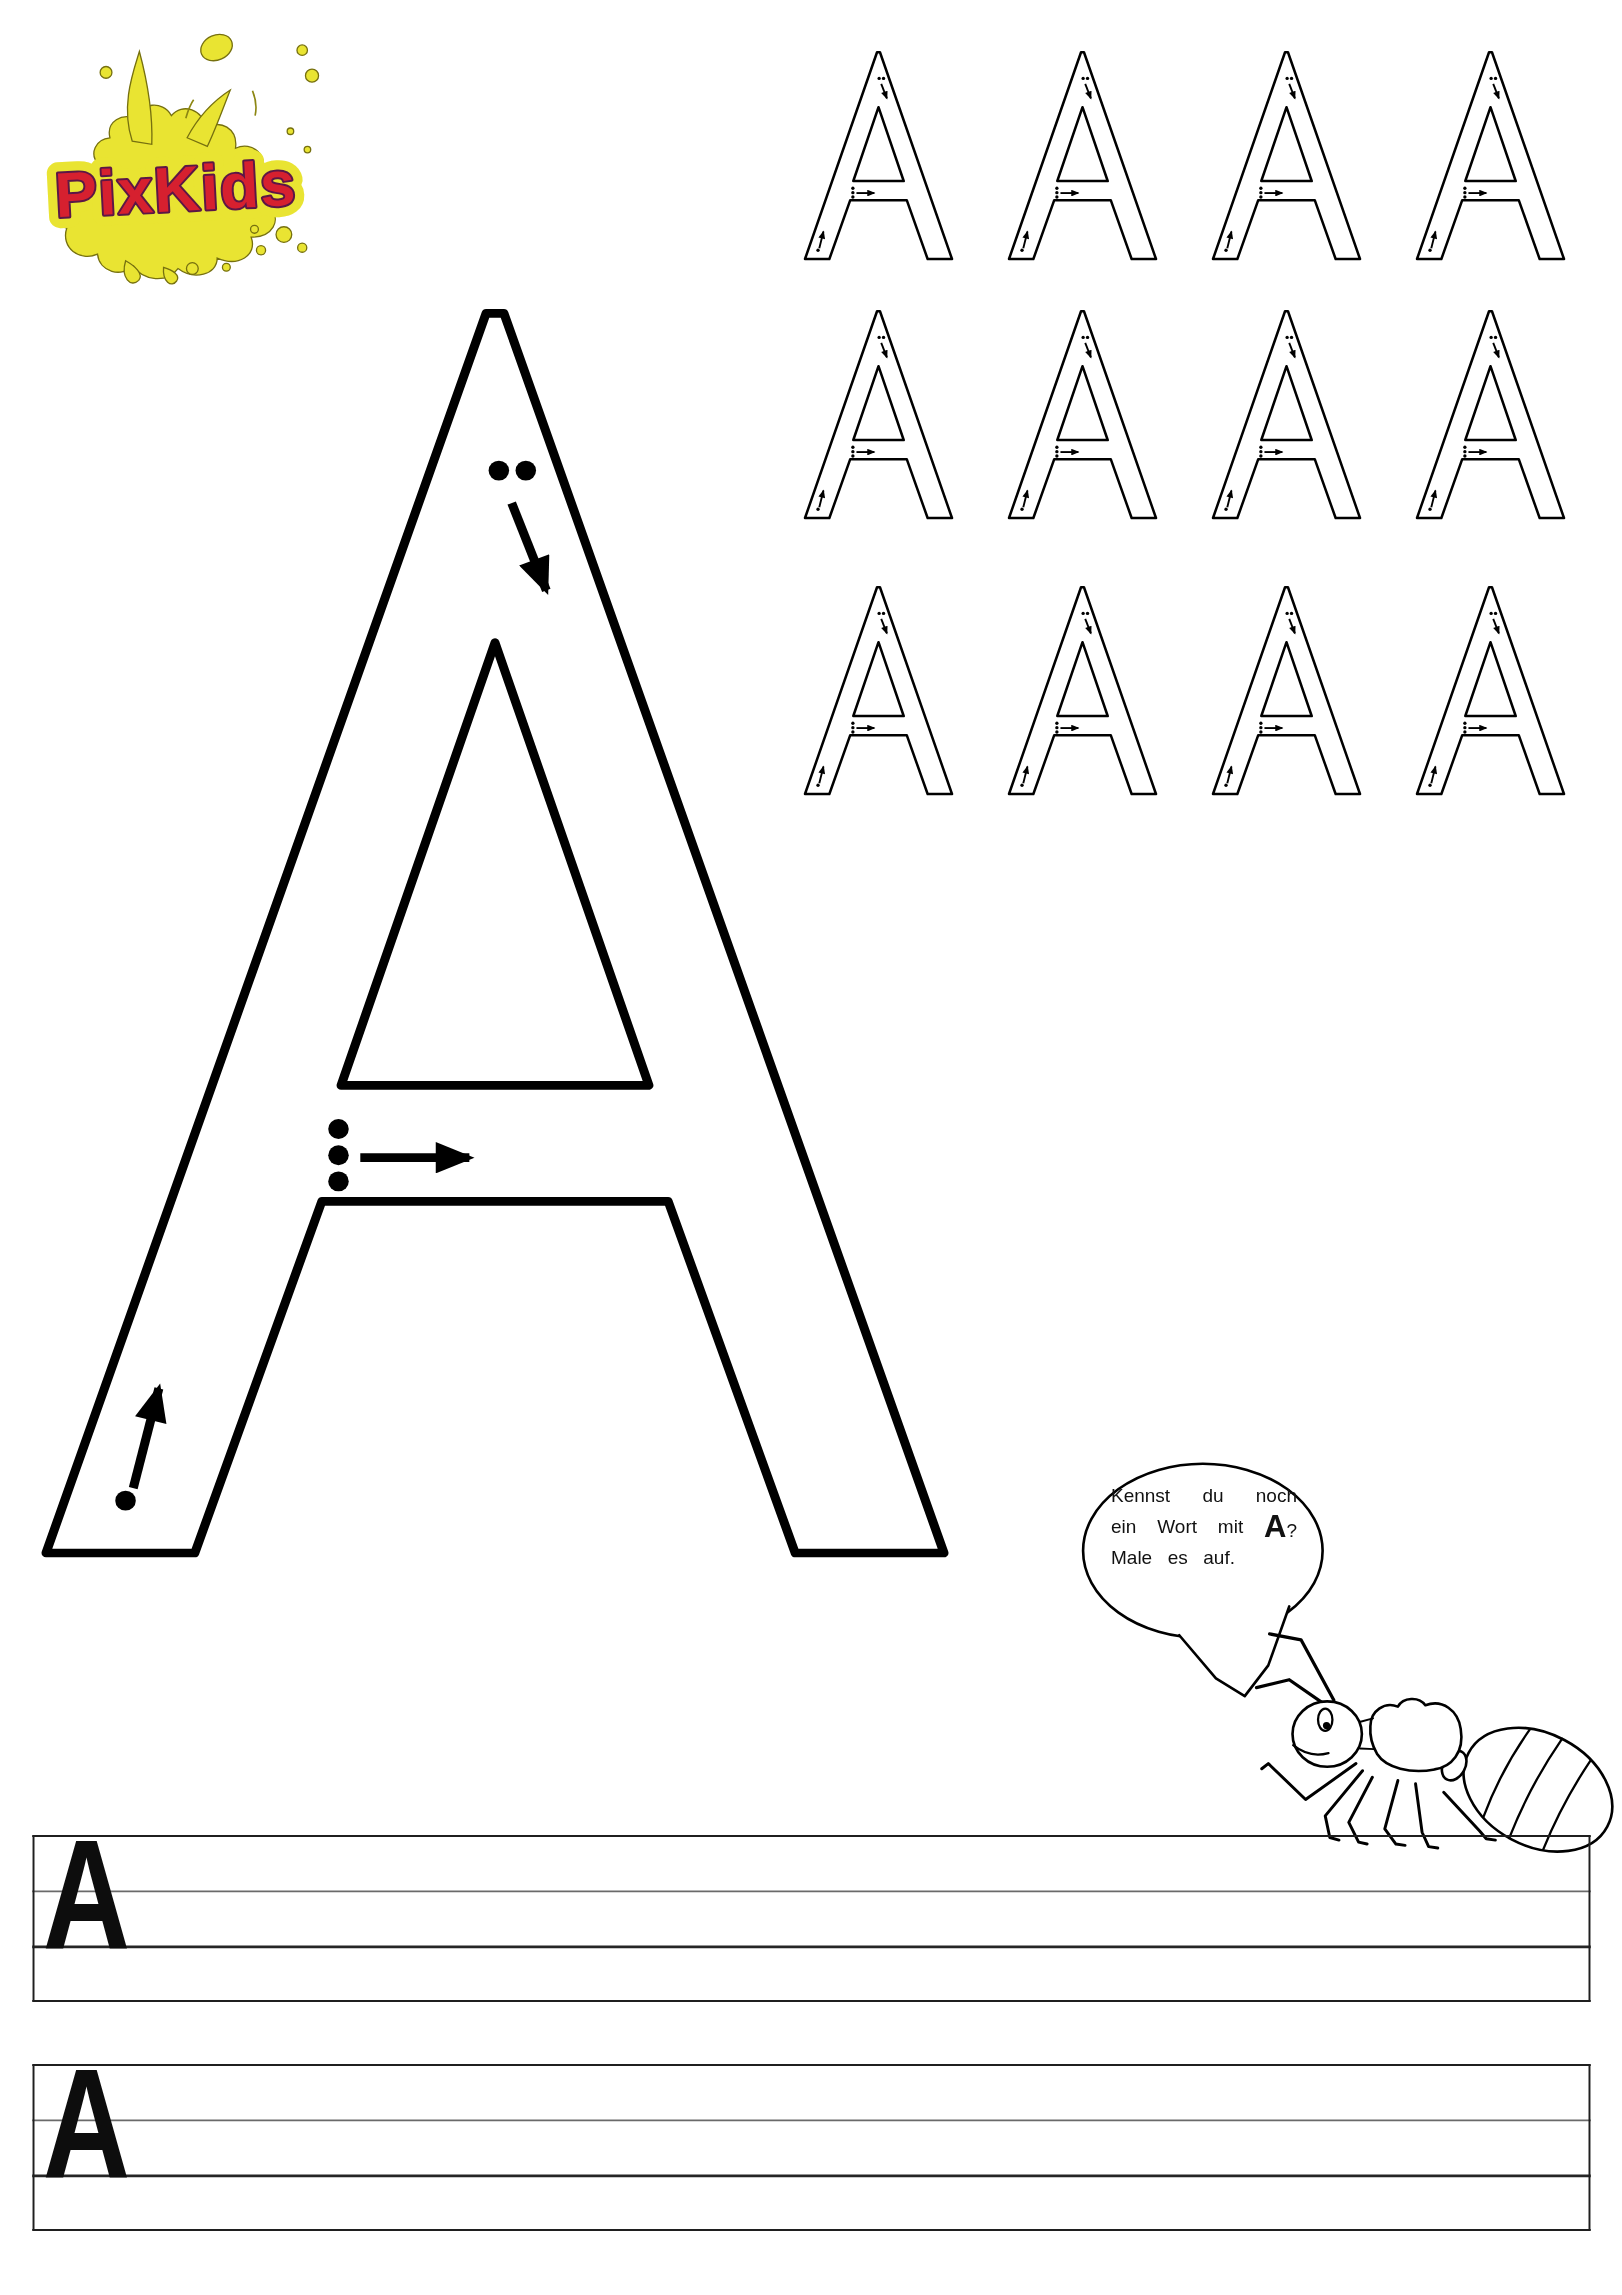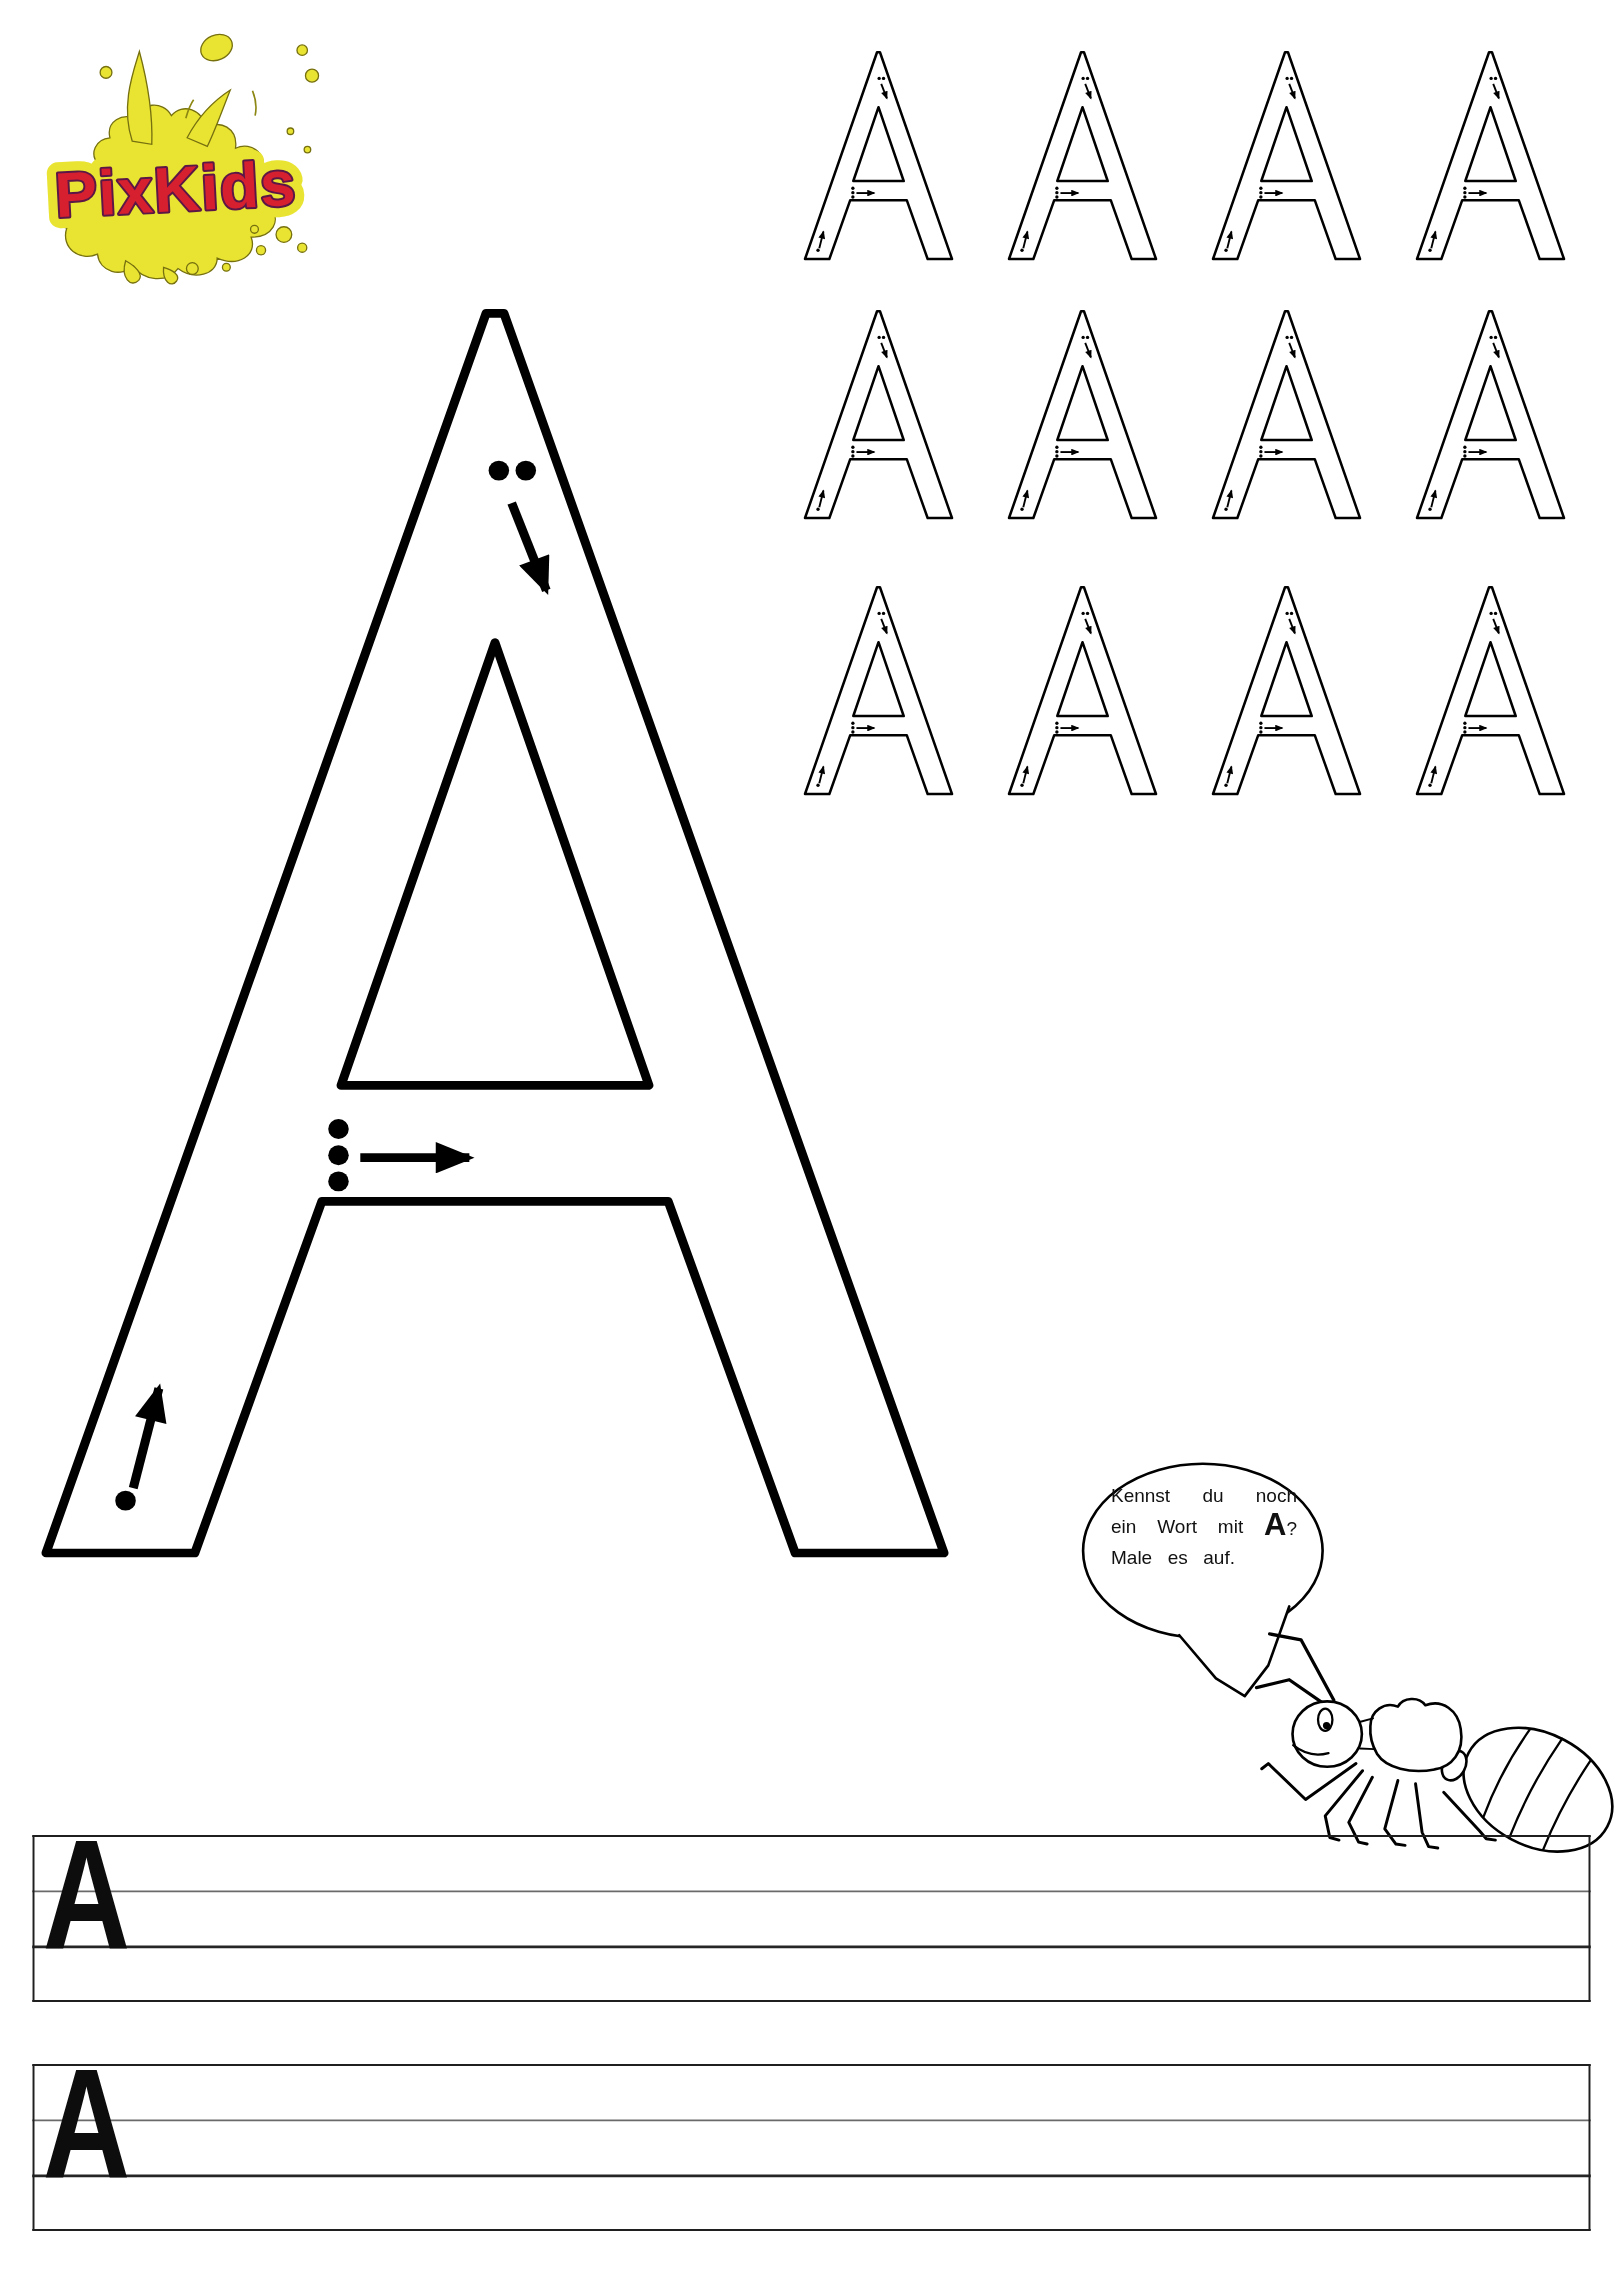--- a/index.html
+++ b/index.html
@@ -22,21 +22,21 @@
   #big-a{left:46px;top:306px;width:898px;height:1247px}
 
   
   .mini-a{width:147px;height:208px}
 
   
   #bubble-text{
     left:1111px;top:1480px;width:186px;color:#111;
     font-size:19px;line-height:31px;
   }
-  .bline{display:flex;justify-content:space-between;align-items:center;height:31px}
+  .bline{display:flex;justify-content:space-between;align-items:flex-start;height:31px}
   .bline.short{width:124px}
   .hl{font-weight:bold;font-size:31px}
   .wg{display:flex;align-items:baseline}
 
   
   .linegroup{left:30px;width:1563px;height:171px}
   #lines1{top:1834px}
   #lines2{top:2063px}
   .sample-letter{
     font-family:"Liberation Sans",sans-serif;font-weight:bold;fill:#0d0d0d;

